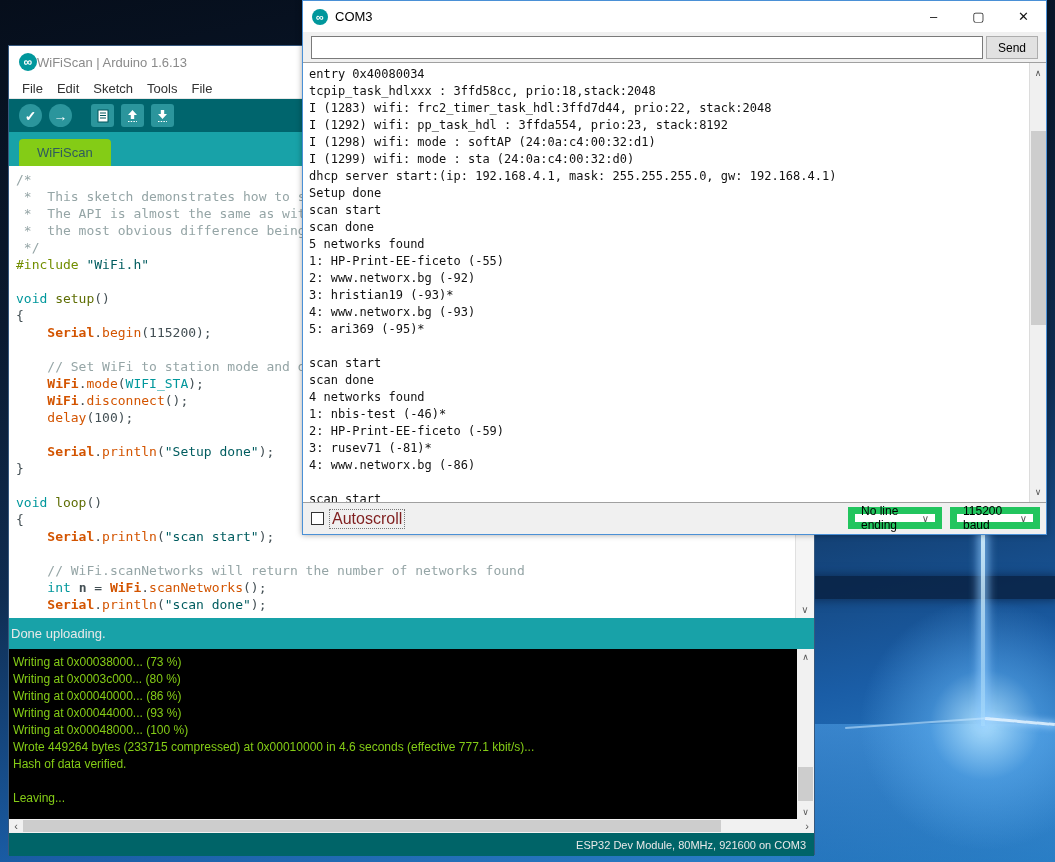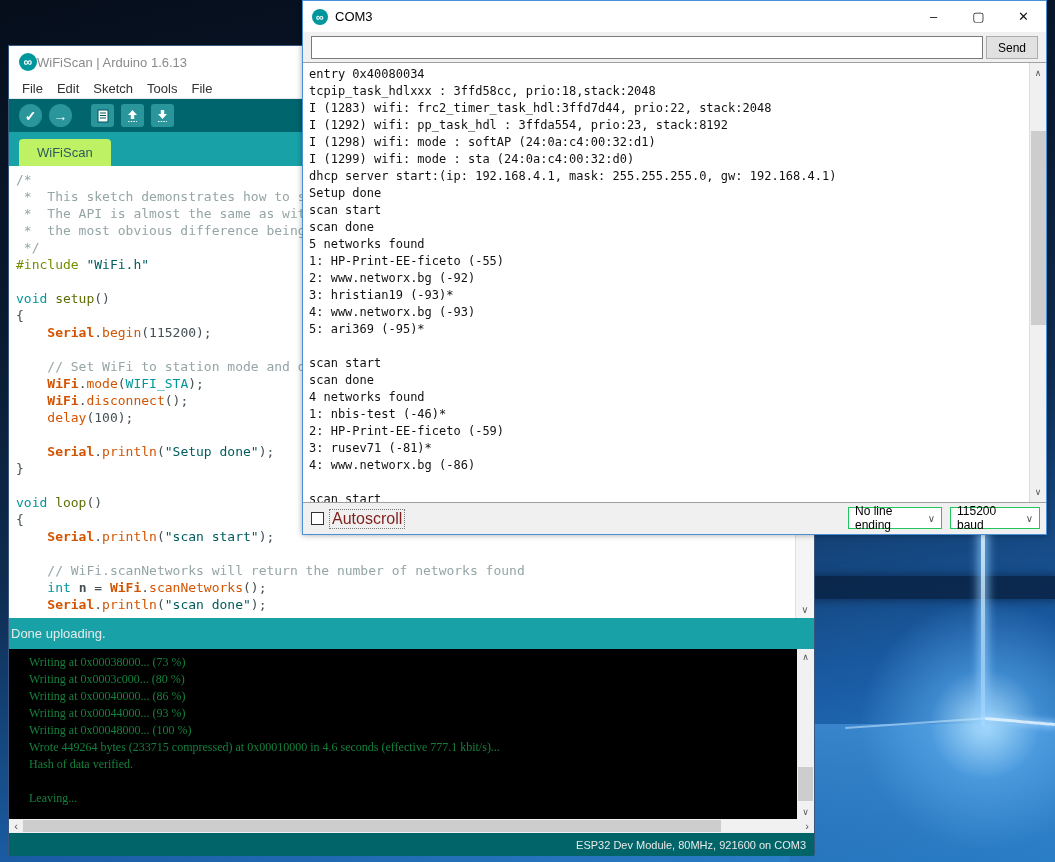--- a/index.html
+++ b/index.html
@@ -32,39 +32,39 @@
   .ide-menubar{height:21px;background:#fff;display:flex;align-items:center;padding-left:6px;border-bottom:1px solid #e8e8e8}
   .menu-item{font-size:13px;color:#333;padding:0 7px;cursor:default}
   .ide-toolbar{height:33px;background:#00656D;display:flex;align-items:center;padding-left:10px}
   .tbtn{width:23px;height:23px;margin-right:7px;display:flex;align-items:center;justify-content:center;
         background:#2b959c;color:#fff;font-size:14px;font-weight:bold}
   .tbtn.round{border-radius:50%}
   .tbtn.square{border-radius:3px}
   .tbtn.square svg{display:block}
   .tb-gap{width:12px}
   .ide-tabstrip{height:34px;background:#18A2A8;position:relative}
-  .tab{position:absolute;left:10px;bottom:0;height:27px;background:#bef264;border-radius:4px 4px 0 0;
+  .tab{position:absolute;left:10px;bottom:0;height:27px;background:#84cc16;border-radius:4px 4px 0 0;
        padding:0 18px;display:flex;align-items:center;font-size:13px;color:#2f5a5e}
   .ide-editor{position:relative;height:452px;background:#fff;overflow:hidden}
   .code{position:absolute;left:0;top:0;right:19px;padding:5px 0 0 7px;
         font-family:"DejaVu Sans Mono",monospace;font-size:13px;line-height:17px;white-space:pre;overflow:hidden}
   .cl{height:17px;white-space:pre}
   .tk-c{color:#95A5A6}.tk-k{color:#00979C}.tk-f{color:#D35400}.tk-fb{color:#D35400;font-weight:bold}
   .tk-s{color:#005C5F}.tk-p{color:#434F54}.tk-pre{color:#728E00}.tk-fn{color:#5E6D03}
   .tk-nb{color:#434F54;font-weight:bold}
   .ed-scroll{position:absolute;right:0;top:0;width:19px;height:100%;background:#f5f5f5;border-left:1px solid #e0e0e0}
   .ed-scroll .arr{position:absolute;left:0;width:100%;height:17px;display:flex;align-items:center;justify-content:center;
       color:#606060;font-size:10px}
   .ed-scroll .arr.up{top:0}
   .ed-scroll .arr.down{bottom:0}
   .ed-thumb{position:absolute;left:2px;top:18px;width:15px;height:110px;background:#d6d6d6}
   .done-bar{height:31px;background:#18A2A8;color:#e9e9e9;font-size:13px;display:flex;align-items:center;padding-left:2px}
   .console{position:relative;height:170px;background:#000;overflow:hidden}
-  .console-text{position:absolute;left:0;top:0;right:17px;padding:5px 0 0 20px;
-      font-family:Liberation Serif, serif;font-size:12px;line-height:17px;color:#15803d;white-space:pre;overflow:hidden}
+  .console-text{position:absolute;left:0;top:0;right:17px;padding:5px 0 0 4px;
+      font-family:Liberation Sans, sans-serif;font-size:12px;line-height:17px;color:#84cc16;white-space:pre;overflow:hidden}
   .kl{height:17px;white-space:pre}
   .con-vscroll{position:absolute;right:0;top:0;width:17px;height:100%;background:#f1f1f1}
   .con-vscroll .arr{position:absolute;left:0;width:100%;height:15px;display:flex;align-items:center;justify-content:center;
       color:#555;font-size:9px}
   .con-vscroll .arr.up{top:0}
   .con-vscroll .arr.down{bottom:0}
   .con-thumb{position:absolute;left:1px;bottom:18px;width:15px;height:34px;background:#cdcdcd}
   .hscroll{position:relative;height:14px;background:#f1f1f1}
   .hscroll .arr{position:absolute;top:0;width:14px;height:14px;display:flex;align-items:center;justify-content:center;
       color:#555;font-size:11px}
@@ -92,21 +92,21 @@
   .sl{height:17px;white-space:pre}
   .sm-vscroll{position:absolute;right:0;top:0;width:17px;height:100%;background:#f0f0f0;border-left:1px solid #dcdcdc}
   .sm-vscroll .arr{position:absolute;left:0;width:100%;height:16px;display:flex;align-items:center;justify-content:center;
       color:#555;font-size:9px}
   .sm-vscroll .arr.up{top:2px}
   .sm-vscroll .arr.down{bottom:2px}
   .sm-thumb{position:absolute;left:1px;top:68px;width:15px;height:194px;background:#cdcdcd}
   .sm-bottombar{height:31px;background:#f0f0f0;display:flex;align-items:center;padding:0 8px;position:relative}
   .checkbox{width:13px;height:13px;background:#fff;border:1px solid #333;flex:0 0 auto}
   .autoscroll-label{margin-left:5px;font-size:16px;color:#7f1d1d;border:1px dotted #777;padding:0 2px}
-  .dropdown{height:22px;background:#fff;border:1px solid #22c55e;display:flex;align-items:center;
+  .dropdown{height:22px;background:#fff;border:7px solid #22c55e;display:flex;align-items:center;
       font-size:12px;color:#000;padding-left:6px;position:absolute;top:4px}
   .dd-lineending{right:104px;width:94px}
   .dd-baud{right:6px;width:90px}
   .dd-chev{margin-left:auto;padding-right:6px;color:#555;font-size:10px}
 </style>
 </head>
 <body>
 
 <div class="wp wp-ground"></div>
 <div class="wp wp-darkband"></div>

